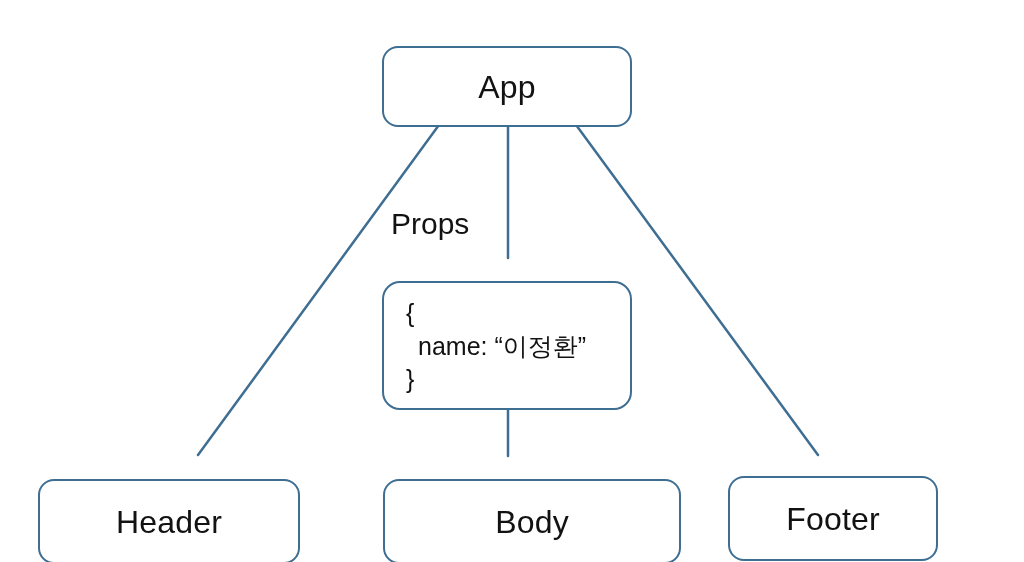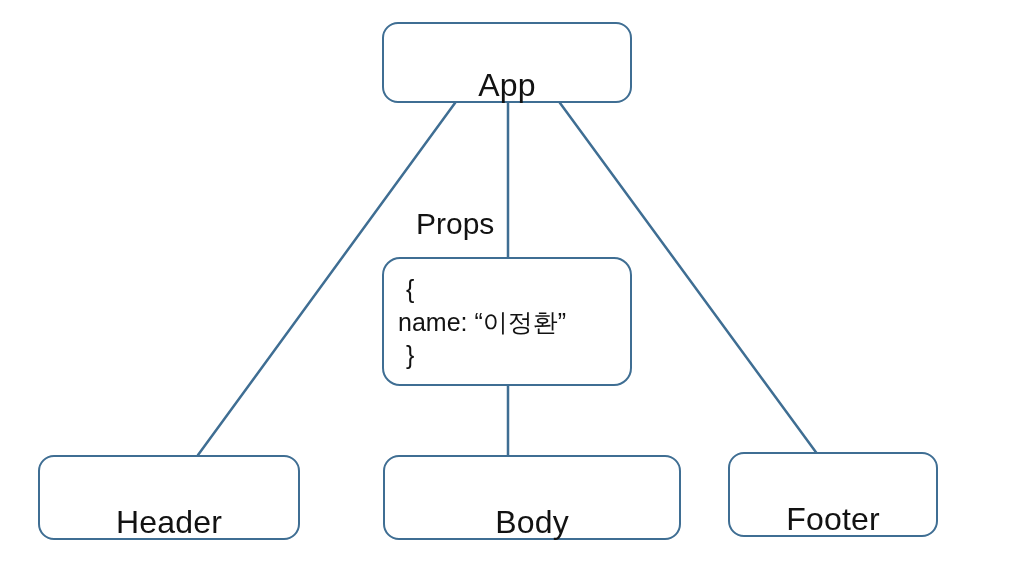--- a/index.html
+++ b/index.html
@@ -26,22 +26,23 @@
     height: 562px;
     pointer-events: none;
   }
   .node {
     position: absolute;
     box-sizing: border-box;
     background: #ffffff;
     border: 2.5px solid #3f6e93;
     border-radius: 16px;
     display: flex;
-    align-items: flex-end;
+    align-items: center;
     justify-content: center;
+    margin-top: 24px;
   }
   .node-label {
     font-size: 32px;
     font-weight: 400;
     letter-spacing: 0.2px;
     color: #121212;
     line-height: 1;
   }
   
   #node-app {
@@ -62,26 +63,26 @@
   }
   .json-block {
     font-family: "Liberation Sans", "DejaVu Sans", sans-serif;
     font-size: 25px;
     line-height: 1.32;
     color: #121212;
     padding-left: 22px;
     white-space: pre;
   }
   .json-line-indent {
-    padding-left: 14px;
+    padding-left: 34px;
   }
   
   #props-caption {
     position: absolute;
-    left: 416px;
+    left: 391px;
     top: 209px;
     font-size: 30px;
     line-height: 1;
     color: #121212;
     white-space: nowrap;
   }
   
   #node-header {
     left: 38px;
     top: 455px;

